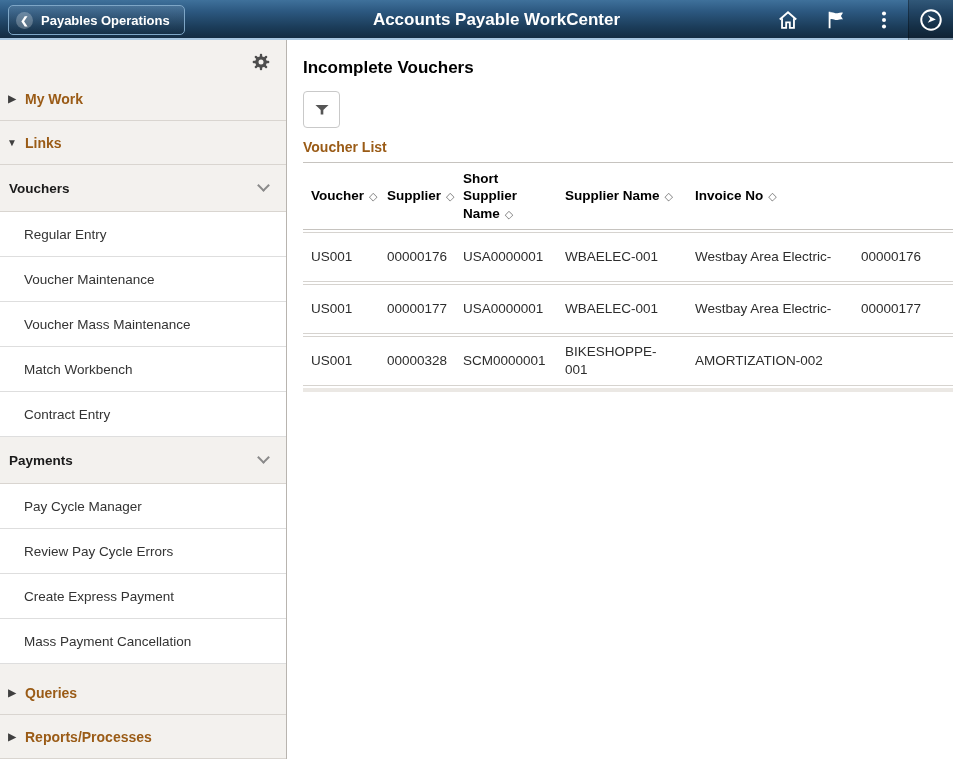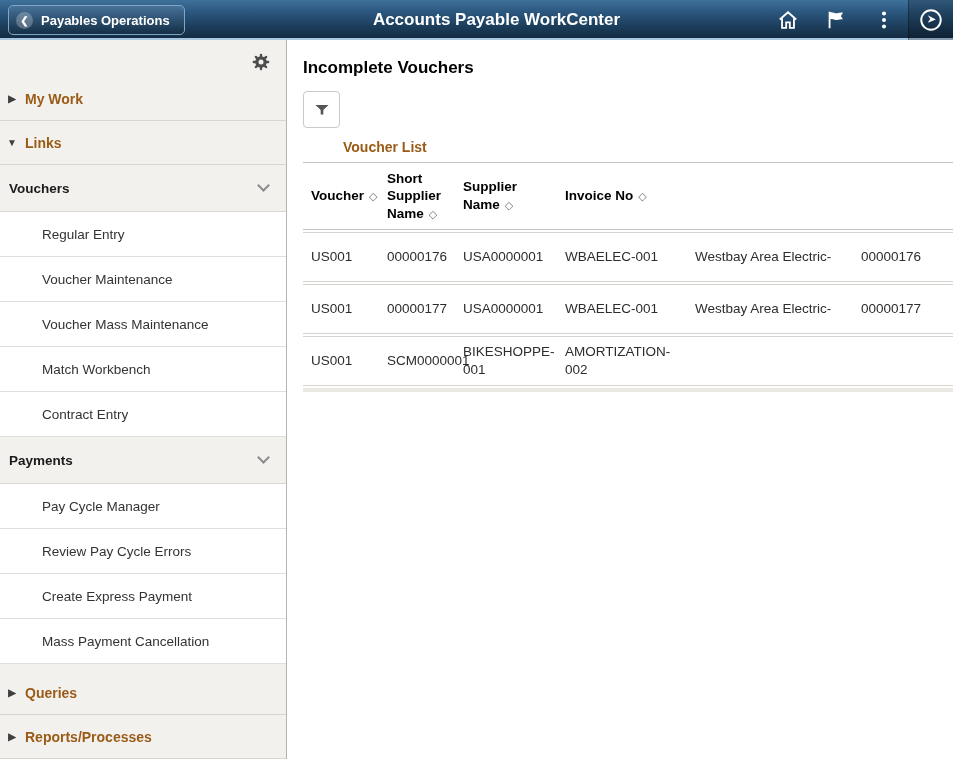--- a/index.html
+++ b/index.html
@@ -69,34 +69,34 @@
     height:47px; flex-shrink:0; display:flex; align-items:center; justify-content:space-between;
     padding:0 18px 0 9px; border-bottom:1px solid #d9d5d0;
     color:#1a1a1a; font-weight:bold; font-size:13.5px; cursor:pointer;gap:44px;
   }
   .chev-down {
     width:9px; height:9px; border-right:2px solid #8a8a8a; border-bottom:2px solid #8a8a8a;
     transform:rotate(45deg); margin-top:-5px;
   }
   .side-item {
     height:45px; flex-shrink:0; background:#fff; display:flex; align-items:center;
-    padding-left:42px; border-bottom:1px solid #dedede;
+    padding-left:24px; border-bottom:1px solid #dedede;
     color:#333; font-size:13.5px; cursor:pointer;
   }
   .side-spacer { height:7px; flex-shrink:0; }
   .side-fill { flex:1; }
 
   
   .main { flex:1; padding:18px 0 0 16px; overflow:hidden; position:relative; }
   .page-title { font-size:17px; font-weight:bold; color:#000; margin-bottom:13px; }
   .filter-btn {
     width:37px; height:37px; background:#fff; border:1px solid #c9c9c9; border-radius:4px;
     display:flex; align-items:center; justify-content:center; cursor:pointer; margin-bottom:11px;
   }
-  .list-title { color:#9a5b16; font-weight:bold; font-size:14px; margin-bottom:7px;margin-left:40px; }
+  .list-title { color:#9a5b16; font-weight:bold; font-size:14px; margin-bottom:7px; }
 
   
   .grid { min-width:700px; }
   .g-row { display:grid; grid-template-columns:76px 76px 102px 130px 166px 122px; }
   .g-head {
     border-top:1px solid #c6c3bf; border-bottom:1px solid #c6c3bf; min-height:68px;
   }
   .g-head .cell {
     display:flex; align-items:center; padding:6px 8px;
     font-weight:bold; font-size:13.5px; color:#000; line-height:1.3;
@@ -241,20 +241,23 @@
       </div>
 
       <div class="list-title">Voucher List</div>
 
       <div class="grid">
         <div class="g-row g-head">
           <div class="cell">
               <div><span>Voucher</span><span class="diamond">◇</span></div>
             </div>
           <div class="cell">
+              <div><span>Supplier</span><span class="diamond">◇</span></div>
+            </div>
+          <div class="cell">
               <div><span>Short Supplier Name</span><span class="diamond">◇</span></div>
             </div>
           <div class="cell">
               <div><span>Supplier Name</span><span class="diamond">◇</span></div>
             </div>
           <div class="cell">
               <div><span>Invoice No</span><span class="diamond">◇</span></div>
             </div>
         </div>
 
@@ -271,20 +274,21 @@
           <div class="cell">US001</div>
           <div class="cell link">00000177</div>
           <div class="cell link">USA0000001</div>
           <div class="cell">WBAELEC-001</div>
           <div class="cell">Westbay Area Electric-</div>
           <div class="cell">00000177</div>
         </div>
 
         <div class="g-row g-data">
           <div class="cell">US001</div>
+          <div class="cell link">00000328</div>
           <div class="cell link">SCM0000001</div>
           <div class="cell">BIKESHOPPE-001</div>
           <div class="cell">AMORTIZATION-002</div>
         </div>
       </div>
       <div class="grid-footband"></div>
     </main>
   </div>
 </div>
 

